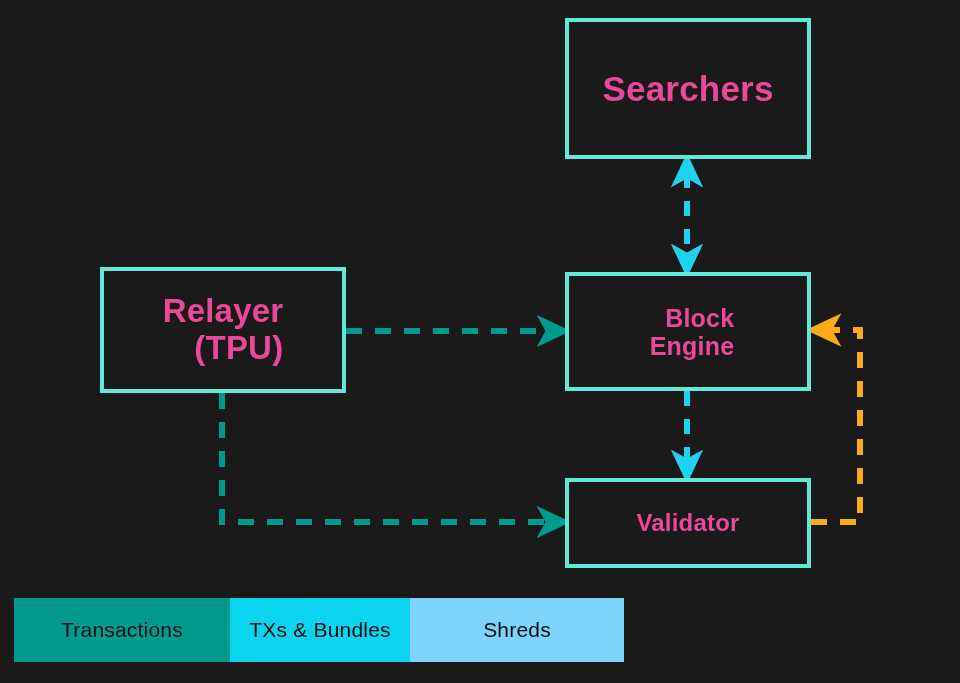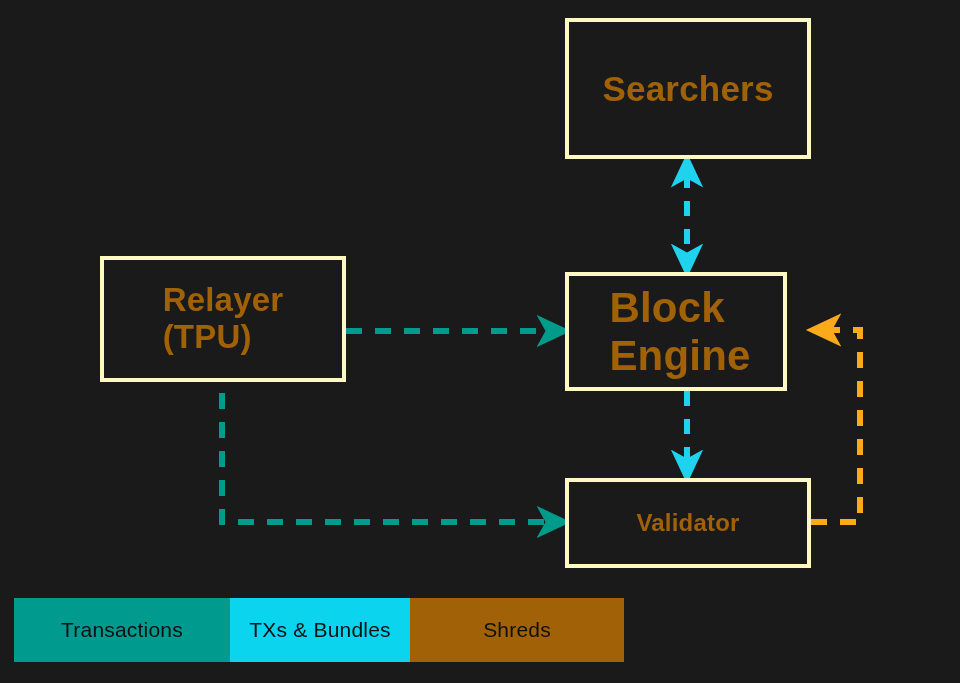--- a/index.html
+++ b/index.html
@@ -11,47 +11,47 @@
     position: relative;
     width: 960px;
     height: 683px;
     background: #1a1a1a;
     overflow: hidden;
     font-family: "Liberation Sans", sans-serif;
   }
   .node {
     position: absolute;
     box-sizing: border-box;
-    border: 4px solid #fef9c3;
+    border: 4px solid #5eead4;
     background: #1a1a1a;
     display: flex;
     align-items: center;
     justify-content: center;
-    text-align: left;
-    color: #a16207;
+    text-align: right;
+    color: #ec4899;
     font-weight: bold;
     letter-spacing: 0.2px;
     line-height: 1.12;
     white-space: pre-line;
   }
   #node-searchers {
     left: 565px; top: 18px; width: 246px; height: 141px;
     font-size: 35px;
   }
   #node-block-engine {
-    left: 565px; top: 272px; width: 222px; height: 119px;
-    font-size: 42px;
+    left: 565px; top: 272px; width: 246px; height: 119px;
+    font-size: 25px;
     padding-left: 8px;
   }
   #node-validator {
     left: 565px; top: 478px; width: 246px; height: 90px;
     font-size: 24px;
   }
   #node-relayer {
-    left: 100px; top: 256px; width: 246px; height: 126px;
+    left: 100px; top: 267px; width: 246px; height: 126px;
     font-size: 33px;
   }
   svg#edges {
     position: absolute;
     left: 0; top: 0;
     width: 960px;
     height: 683px;
     pointer-events: none;
   }
   #legend {
@@ -114,18 +114,18 @@
   <div class="node" id="node-relayer">Relayer
 (TPU)</div>
 
   <div id="legend">
     <div class="legend-seg" style="background: rgb(0, 155, 142);">
       <span>Transactions</span>
     </div>
     <div class="legend-seg" style="background: rgb(10, 212, 238);">
       <span>TXs &amp; Bundles</span>
     </div>
-    <div class="legend-seg" style="background: #a16207;">
+    <div class="legend-seg" style="background: #7dd3fc;">
       <span>Shreds</span>
     </div>
   </div>
 
 </div>
 
 </body></html>

